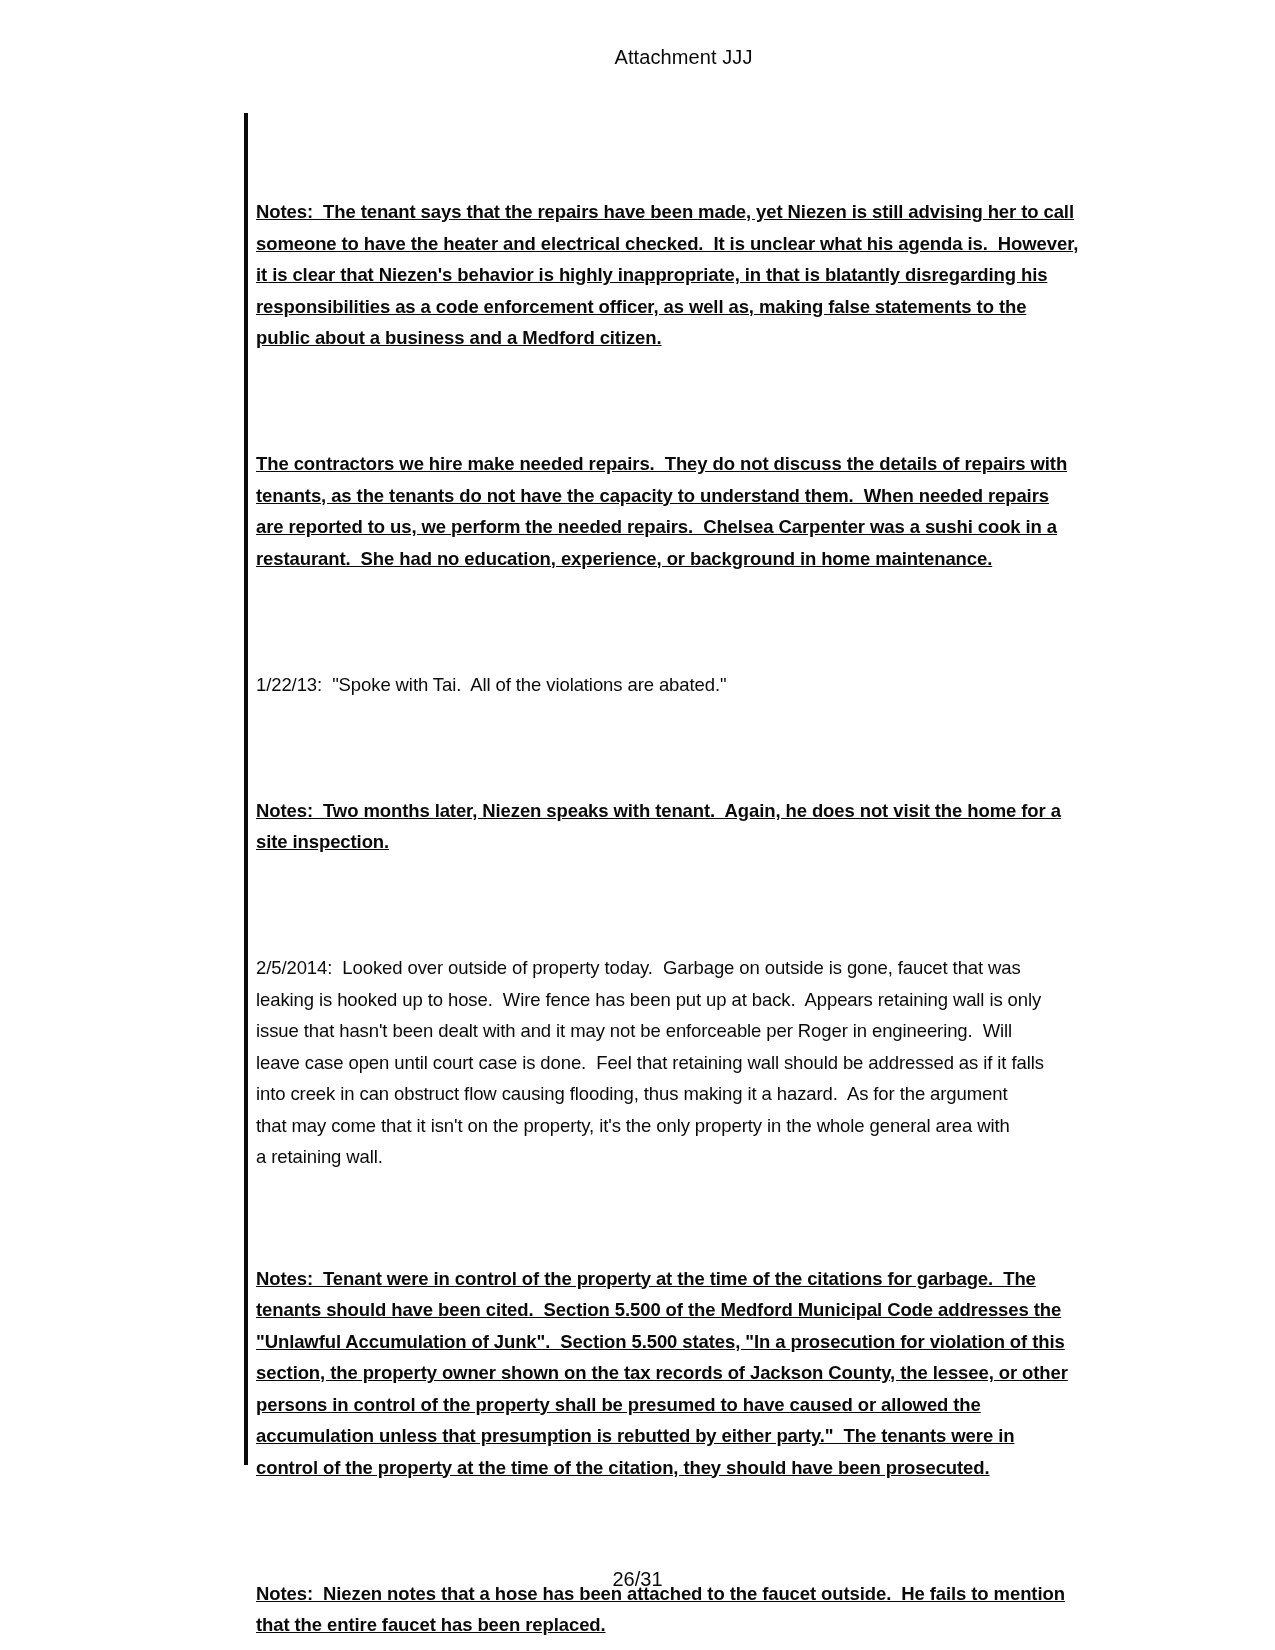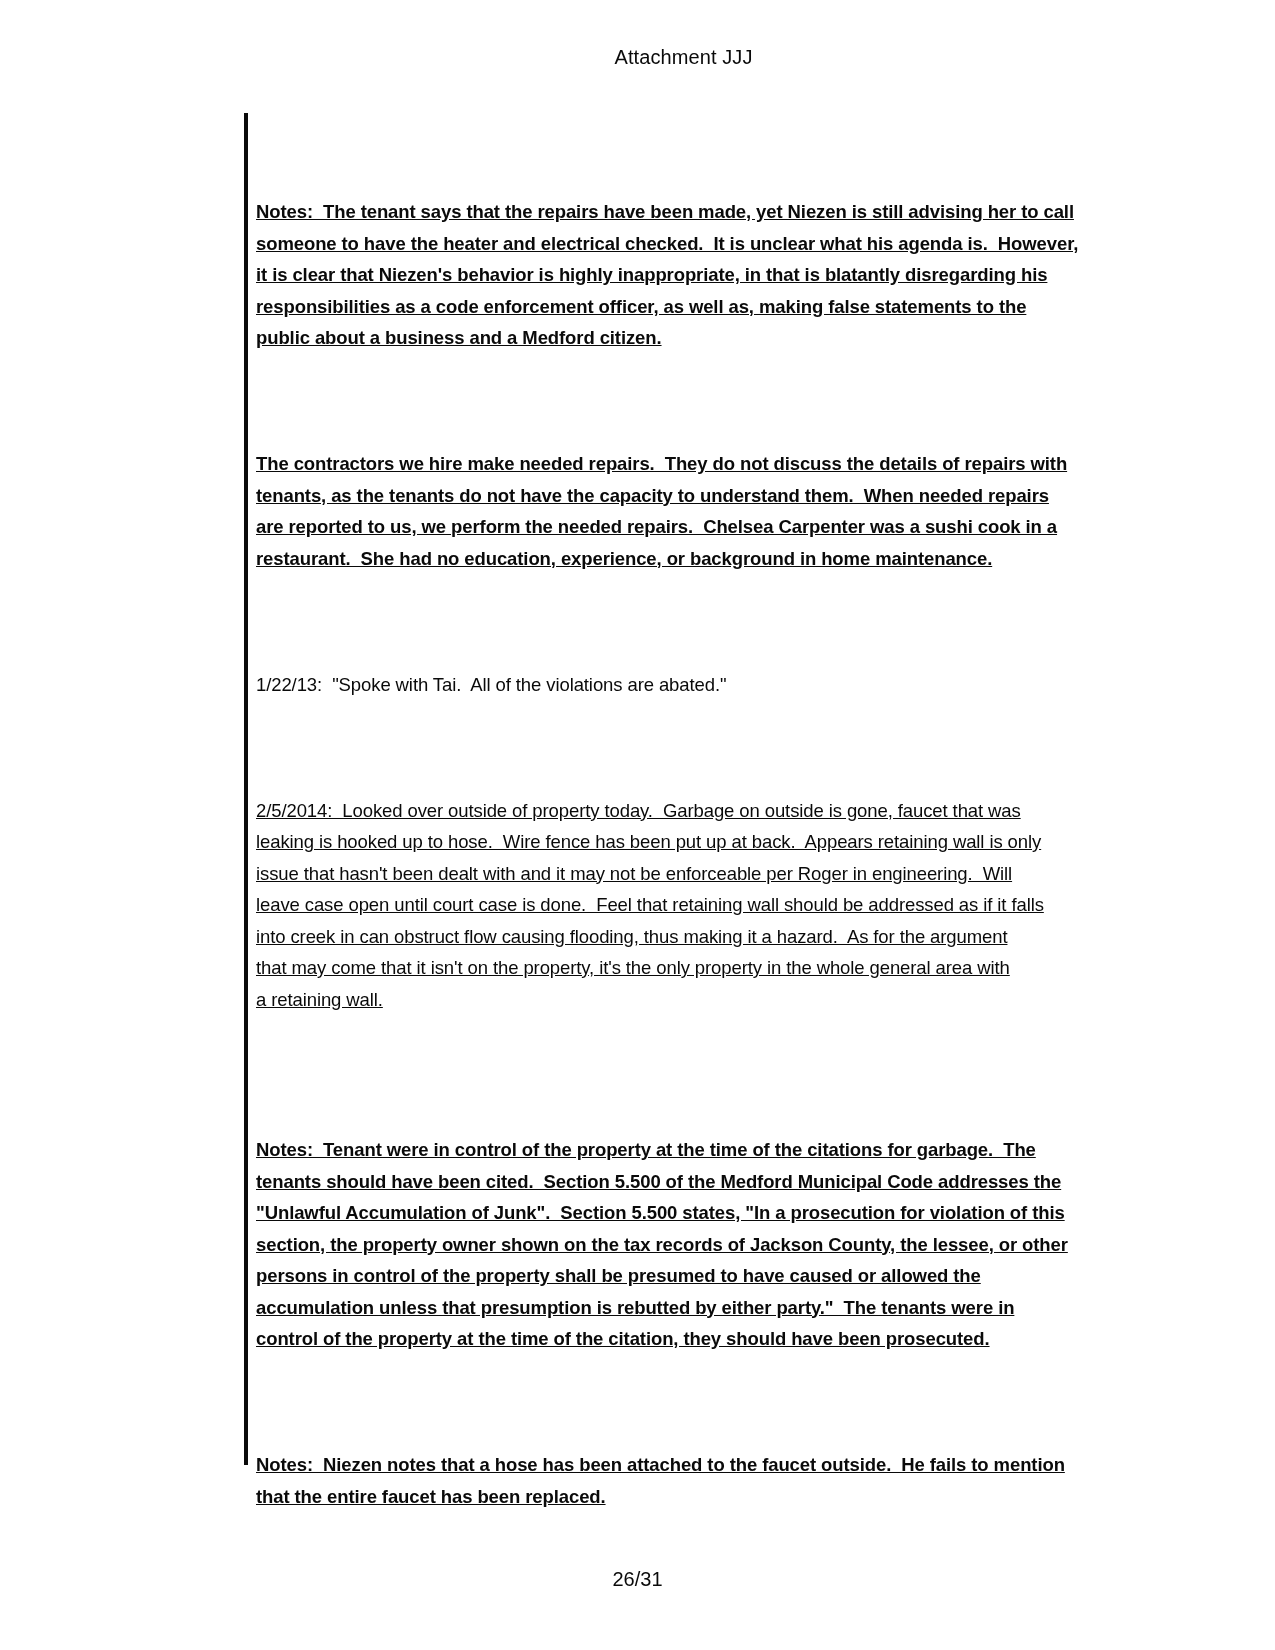--- a/index.html
+++ b/index.html
@@ -45,22 +45,21 @@
     white-space: pre; 
   }
   .para {
     margin: 0 0 31.5px 0;
   }
   .para.bold {
     font-weight: 700;
     text-decoration: underline;
   }
   .para.gap-large {
-    margin-bottom: 56px;
-    text-decoration: underline;
+    margin-bottom: 27px;
   }
   .para.gap-xlarge {
     margin-bottom: 76px;
   }
   .page-footer {
     position: absolute;
     top: 1568px;
     left: 0;
     width: 1275px;
     text-align: center;
@@ -79,20 +78,22 @@
   <div class="para bold">Notes:  The tenant says that the repairs have been made, yet Niezen is still advising her to call
 someone to have the heater and electrical checked.  It is unclear what his agenda is.  However,
 it is clear that Niezen's behavior is highly inappropriate, in that is blatantly disregarding his
 responsibilities as a code enforcement officer, as well as, making false statements to the
 public about a business and a Medford citizen.</div>
   <div class="para bold">The contractors we hire make needed repairs.  They do not discuss the details of repairs with
 tenants, as the tenants do not have the capacity to understand them.  When needed repairs
 are reported to us, we perform the needed repairs.  Chelsea Carpenter was a sushi cook in a
 restaurant.  She had no education, experience, or background in home maintenance.</div>
   <div class="para">1/22/13:  "Spoke with Tai.  All of the violations are abated."</div>
+  <div class="para bold">Notes:  Two months later, Niezen speaks with tenant.  Again, he does not visit the home for a
+site inspection.</div>
   <div class="para gap-large">2/5/2014:  Looked over outside of property today.  Garbage on outside is gone, faucet that was
 leaking is hooked up to hose.  Wire fence has been put up at back.  Appears retaining wall is only
 issue that hasn't been dealt with and it may not be enforceable per Roger in engineering.  Will
 leave case open until court case is done.  Feel that retaining wall should be addressed as if it falls
 into creek in can obstruct flow causing flooding, thus making it a hazard.  As for the argument
 that may come that it isn't on the property, it's the only property in the whole general area with
 a retaining wall.</div>
   <div class="para bold">Notes:  Tenant were in control of the property at the time of the citations for garbage.  The
 tenants should have been cited.  Section 5.500 of the Medford Municipal Code addresses the
 "Unlawful Accumulation of Junk".  Section 5.500 states, "In a prosecution for violation of this

